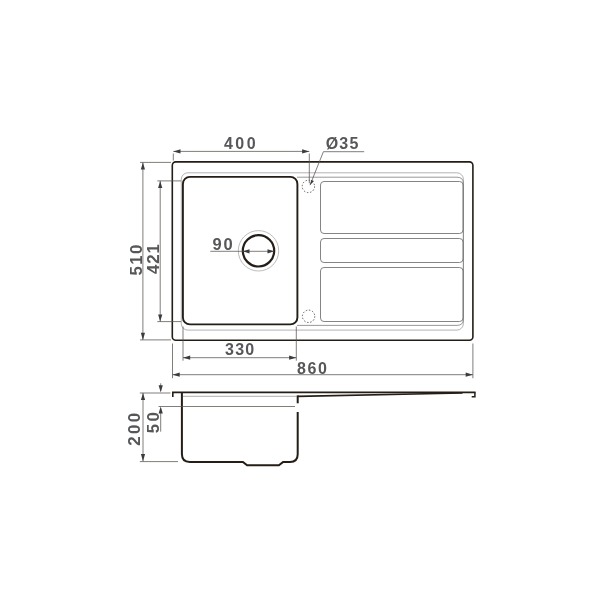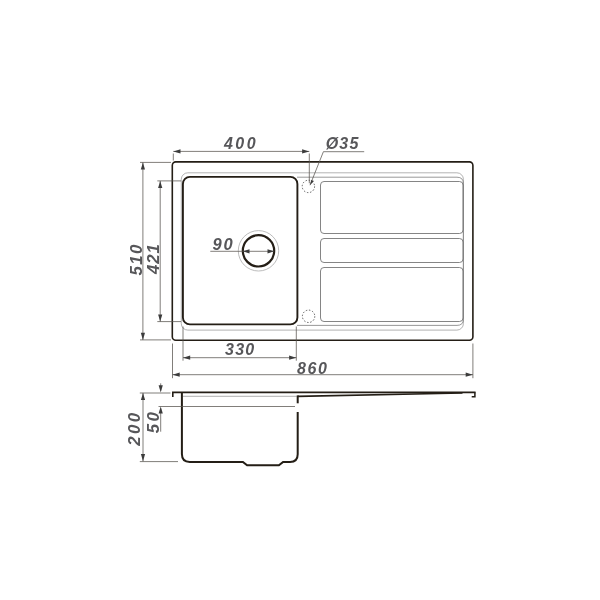--- a/index.html
+++ b/index.html
@@ -1,16 +1,16 @@
 <!DOCTYPE html>
 <html><head>
 <meta charset="utf-8">
 <style>
   html,body{margin:0;padding:0;background:#ffffff;}
-  .wrap{width:600px;height:508px;background:#ffffff;will-change:transform;font-style:italic;}
+  .wrap{width:600px;height:508px;background:#ffffff;will-change:transform;}
   text{font-family:"Liberation Sans",sans-serif;font-weight:bold;fill:#57575a;}
 </style>
 </head>
 <body>
 <div class="wrap">
 <svg width="600" height="600" viewBox="0 0 600 600" xmlns="http://www.w3.org/2000/svg">
 
   <rect x="0" y="0" width="600" height="600" fill="#ffffff"></rect>
 
   <rect x="172.3" y="161.9" width="300.6" height="178.4" rx="3.5" fill="none" stroke="#241e16" stroke-width="1.6"></rect>

